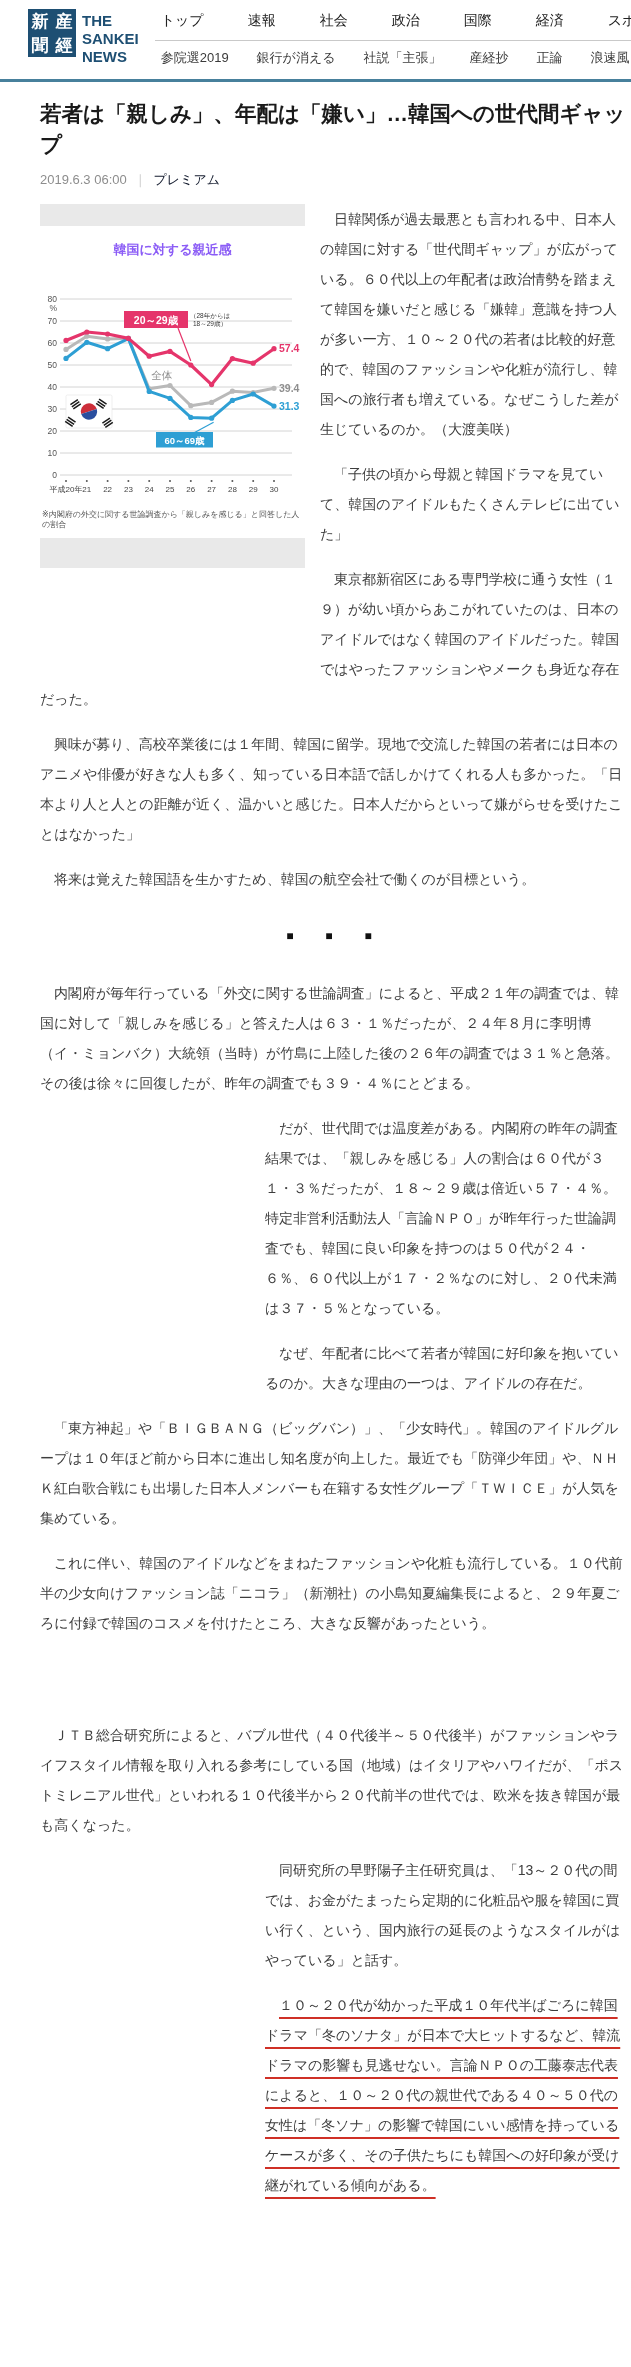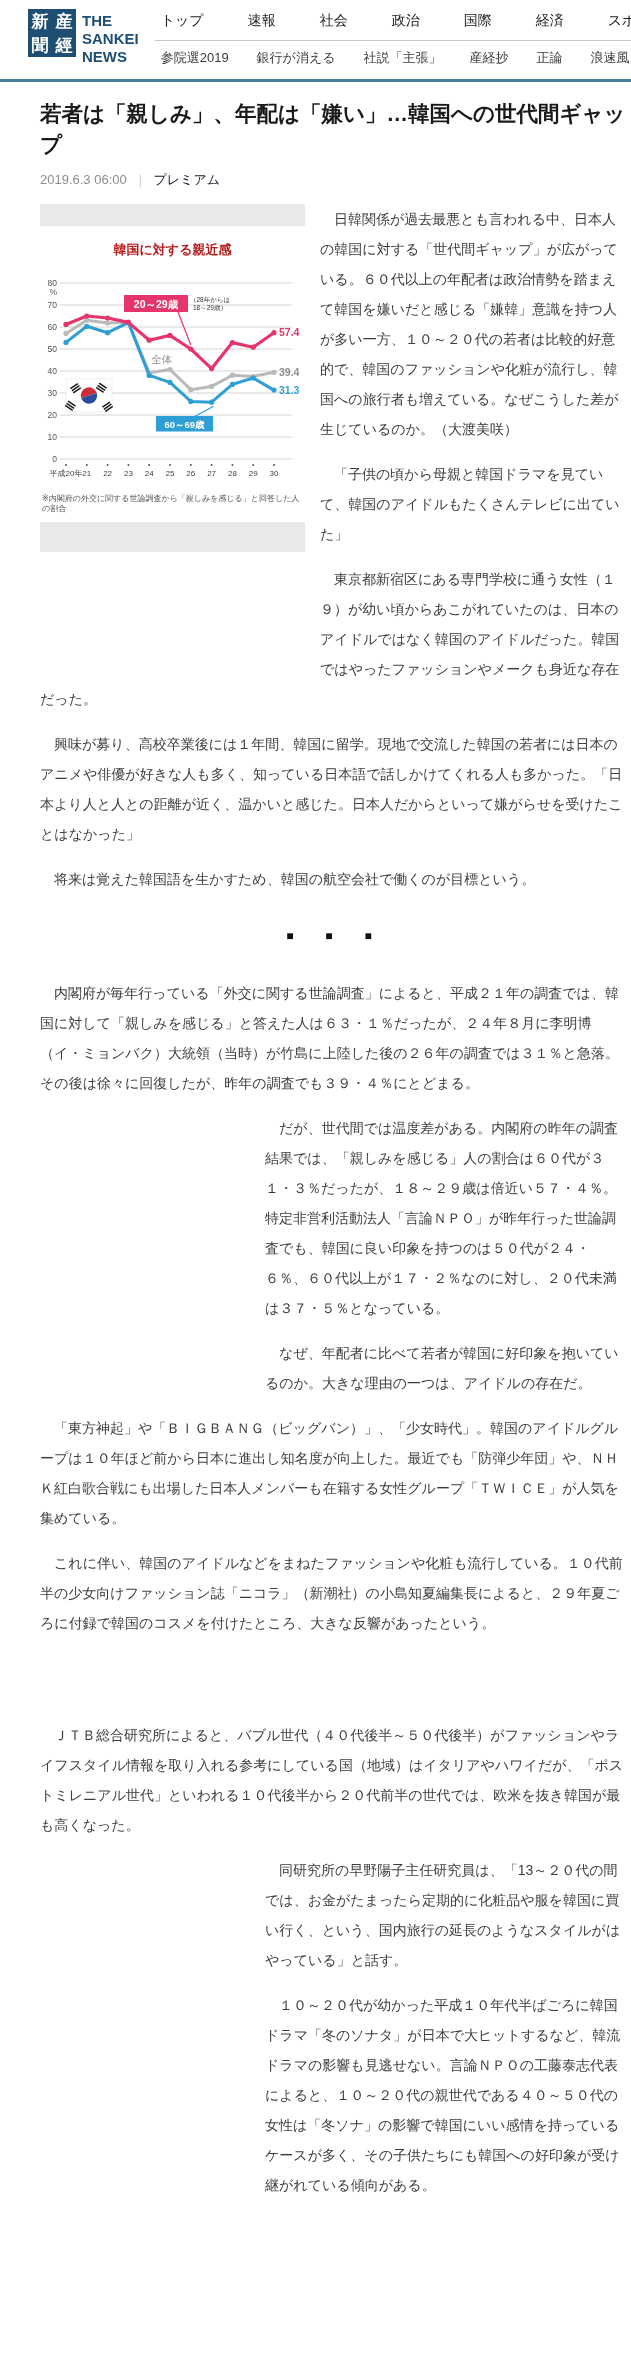--- a/index.html
+++ b/index.html
@@ -24,32 +24,32 @@
   .meta{margin:4px 0 6px 40px;font-size:13px;color:#8d8d8d;}
   .meta .bar{color:#c5c5c5;margin:0 7px;}
   .premium{color:#0f172a;cursor:pointer;text-decoration:none;font-family:Liberation Mono, monospace;}
 
   
   .article-body{margin:6px 3px 0 40px;font-size:14px;line-height:30px;color:#3d3d3d;}
   .article-body p{margin:15px 0;text-indent:1em;}
   p.clear{clear:left;}
   .separator{clear:left;text-align:center;text-indent:0;color:#111;font-size:12px;
              letter-spacing:10px;margin:27px 0;}
-  .underline-red{text-decoration-color:#cf3026;
+  .underline-red{text-decoration:underline;text-decoration-color:#cf3026;
              -webkit-text-decoration-color:#cf3026;text-decoration-thickness:2px;
              text-underline-offset:7px;}
 
   
   .figure-float{float:left;width:280px;height:458px;}
   .chart-card{width:265px;}
   .graybar{background:#e9e9e9;}
   .graybar.top{height:22px;}
   .graybar.bottom{height:30px;}
   .chart-white{padding:5px 0 7px;background:#fff;}
-  .chart-title{text-align:center;font-size:13px;font-weight:bold;color:#b91c1c;margin:4px 0 2px;}
+  .chart-title{text-align:center;font-size:13px;font-weight:bold;color:#8b5cf6;margin:4px 0 18px;}
   .chart-footnote{font-size:8px;color:#555;margin:3px 0 0 2px;line-height:1.3;}
   .float-ad{float:left;width:225px;}
   #float2{height:300px;}
   #float3{height:400px;}
 </style>
 </head>
 <body>
 
 <header>
   <div class="header-inner">

